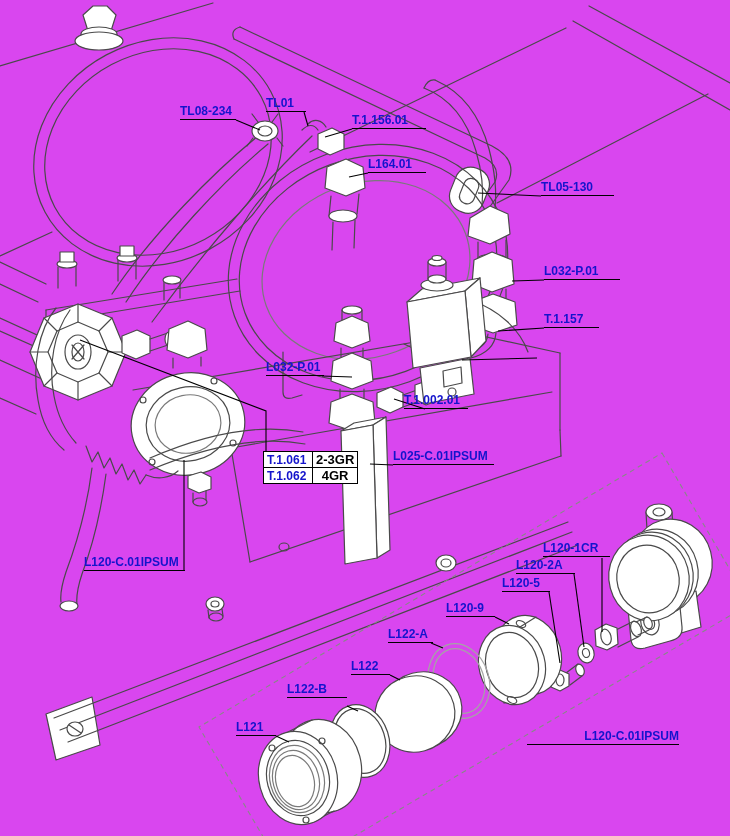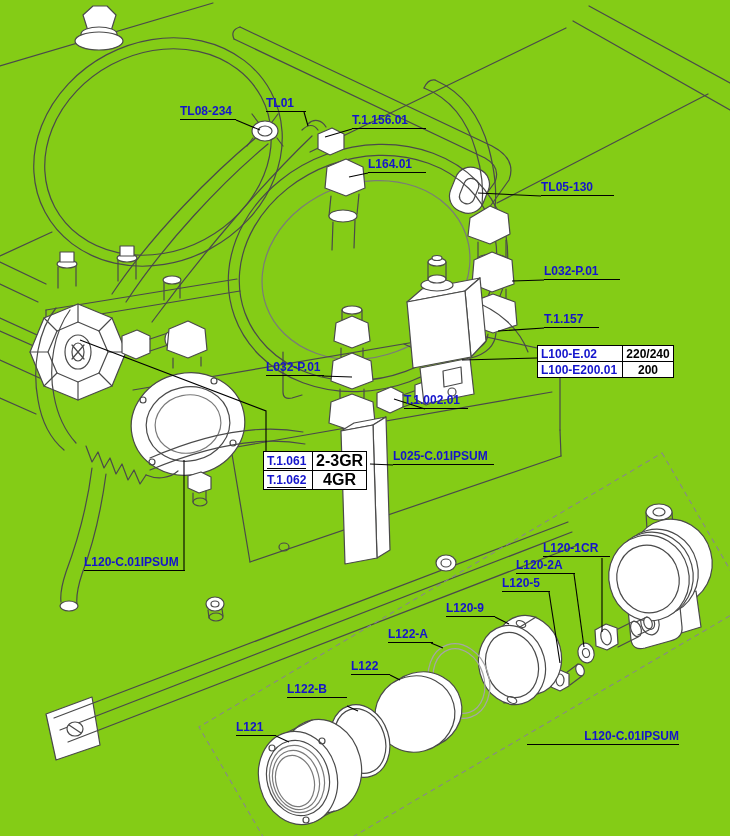--- a/index.html
+++ b/index.html
@@ -1,27 +1,27 @@
 <!DOCTYPE html>
 <html><head>
 <meta charset="utf-8">
 <style>
   html,body{margin:0;padding:0;background:#fff;}
-  #stage{position:relative;width:730px;height:836px;background:#84cc16;overflow:hidden;
+  #stage{position:relative;width:730px;height:836px;background:#d946ef;overflow:hidden;
          font-family:"Liberation Sans",sans-serif;}
   #art{position:absolute;left:0;top:0;}
   .lbl{position:absolute;font:bold 12px "Liberation Sans",sans-serif;color:#1414cc;
        border-bottom:1.6px solid #000;height:15px;line-height:14px;white-space:nowrap;}
   .lbl.right{text-align:right;}
   table.parts{position:absolute;border-collapse:collapse;background:#fff;}
   table.parts td{border:1.6px solid #000;font:bold 12px "Liberation Sans",sans-serif;
        padding:0 3px;height:15px;vertical-align:middle;}
   table.parts td.part span{color:#1414cc;border-bottom:1.5px solid #000;}
   table.parts td.val{color:#000;text-align:center;}
-  table.parts.small td.val{font-size:16px;text-align:center;}
+  table.parts.small td.val{font-size:13px;text-align:center;}
   td.w1{min-width:78px;} td.w2{min-width:44px;}
   td.g1{min-width:42px;} td.g2{min-width:26px;}
 </style>
 </head>
 <body>
 
 <div id="stage">
 
 <svg id="art" width="730" height="836" viewBox="0 0 730 836">
   <g stroke="#4a4a4a" stroke-width="1.2" fill="none" stroke-linecap="round" stroke-linejoin="round">
@@ -354,32 +354,20 @@
   <div class="lbl" style="left:543px;top:541px;width:67px">L120-1CR</div>
   <div class="lbl" style="left:516px;top:558px;width:59px">L120-2A</div>
   <div class="lbl" style="left:502px;top:576px;width:48px">L120-5</div>
   <div class="lbl" style="left:446px;top:601px;width:49px">L120-9</div>
   <div class="lbl" style="left:388px;top:627px;width:45px">L122-A</div>
   <div class="lbl" style="left:351px;top:659px;width:39px">L122</div>
   <div class="lbl" style="left:287px;top:682px;width:60px">L122-B</div>
   <div class="lbl" style="left:236px;top:720px;width:40px">L121</div>
   <div class="lbl right" style="left:527px;top:729px;width:152px">L120-C.01IPSUM</div>
 
-  <table class="parts" style="left:537px;top:345px">
-    <tbody>
-        <tr>
-      <td class="part w1"><span>L100-E.02</span></td>
-      <td class="val w2">220/240</td>
-    </tr>
-    <tr>
-      <td class="part w1"><span>L100-E200.01</span></td>
-      <td class="val w2">200</td>
-    </tr>
-  </tbody>
-    </table>
 
   <table class="parts small" style="left:263px;top:451px">
     <tbody>
         <tr>
       <td class="part g1"><span>T.1.061</span></td>
       <td class="val g2">2-3GR</td>
     </tr>
     <tr>
       <td class="part g1"><span>T.1.062</span></td>
       <td class="val g2">4GR</td>

